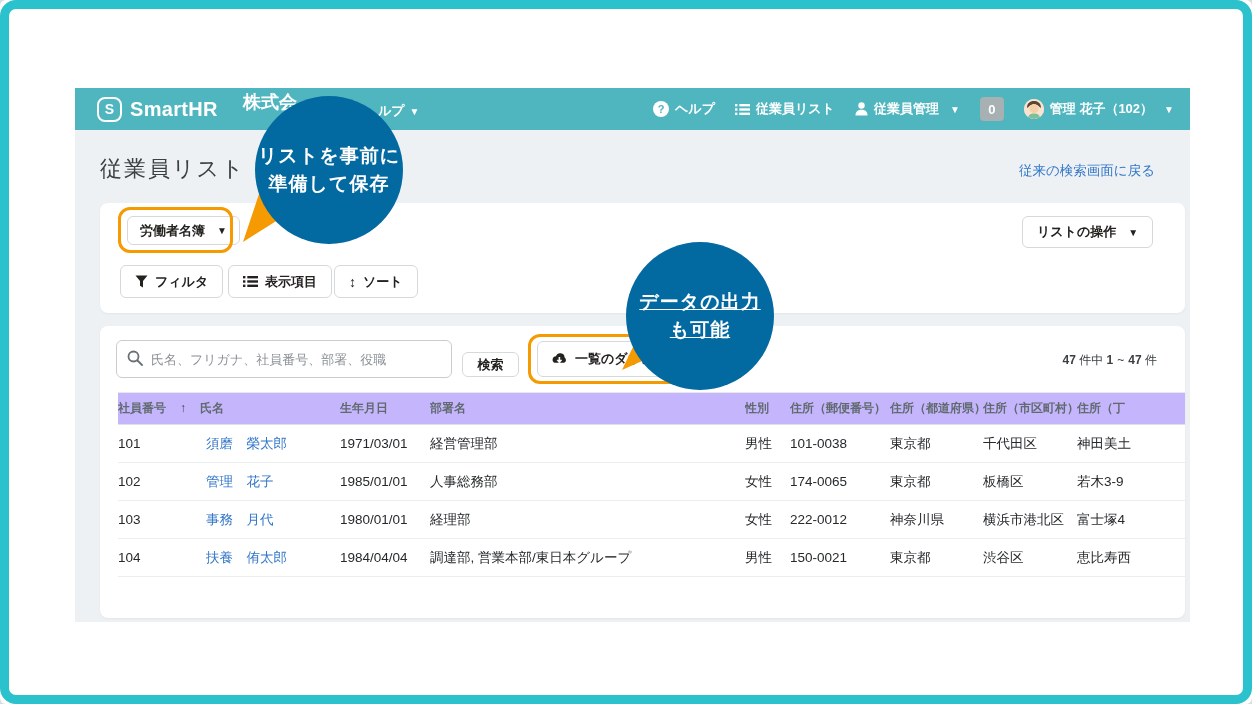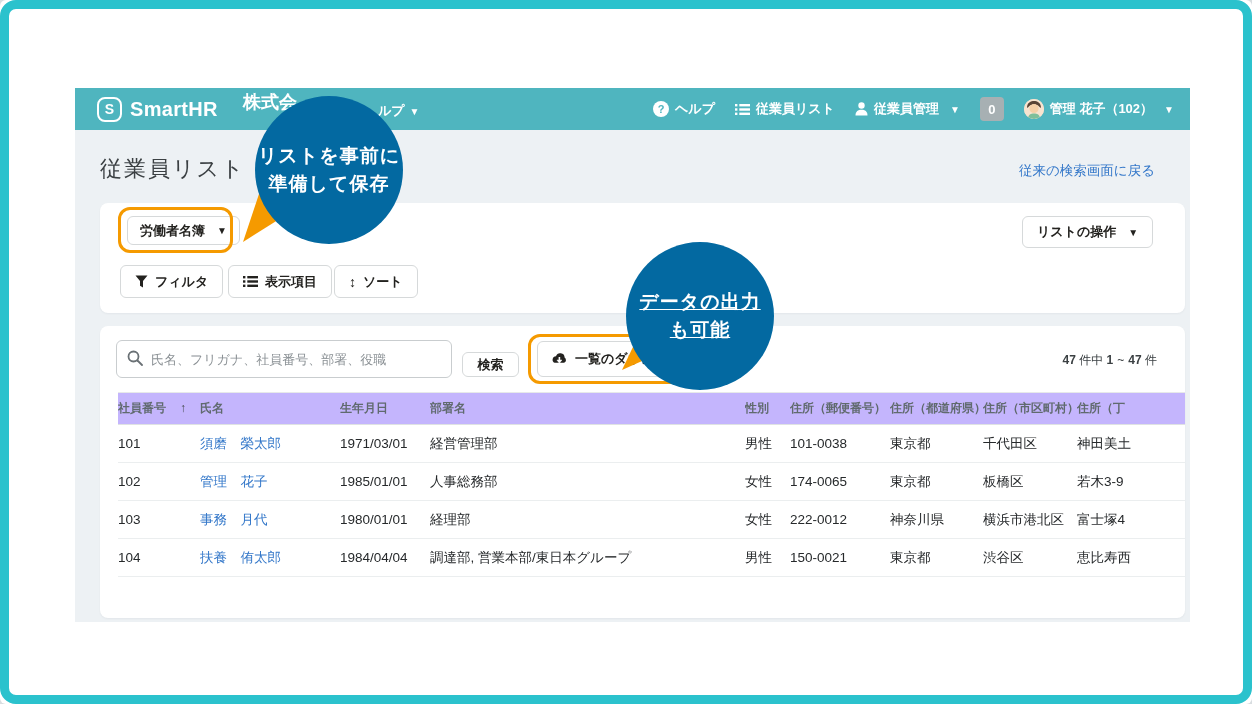--- a/index.html
+++ b/index.html
@@ -56,21 +56,21 @@
   .result-count { position:absolute; right:28px; top:26px; font-size:12px; color:#3b4043; }
   .result-count b { font-weight:700; }
   .result-count span.sep { margin:0 4px; font-weight:400; }
 
   
   .table-wrap { position:absolute; left:18px; top:66px; width:1067px; overflow:hidden; }
   table { table-layout:fixed; width:1067px; border-collapse:collapse; }
   thead th { height:32px; background:#c4b5fd; border-top:1px solid #e7e9ea; border-bottom:1px solid #dfe2e3; font-size:12px; font-weight:600; color:#606a6e; text-align:left; white-space:nowrap; overflow:hidden; }
   tbody td { height:38px; border-bottom:1px solid #ebeeef; font-size:13.5px; color:#26292b; white-space:nowrap; overflow:hidden; }
   .sort-arrow { margin-left:14px; color:#43484b; font-size:12px; cursor:pointer; }
-  .namelink { color:#3377c9; text-decoration:none; cursor:pointer; }
+  .namelink { color:#3377c9; text-decoration:none; cursor:pointer;margin-left:6px; }
 
   
   .bubble { position:absolute; width:148px; height:148px; border-radius:50%; background:#0369a1; color:#fff; display:flex; flex-direction:column; align-items:center; justify-content:center; text-align:center; font-size:19px; font-weight:700; line-height:1.45; z-index:45; letter-spacing:1px; }
   .bubble1 { left:255px; top:96px; }
   .bubble2 { left:626px; top:242px;text-decoration:underline; }
   .tail { position:absolute; z-index:44; }
   .tail1 { left:239px; top:186px; }
   .tail2 { left:616px; top:328px; }
 </style>
 </head>

